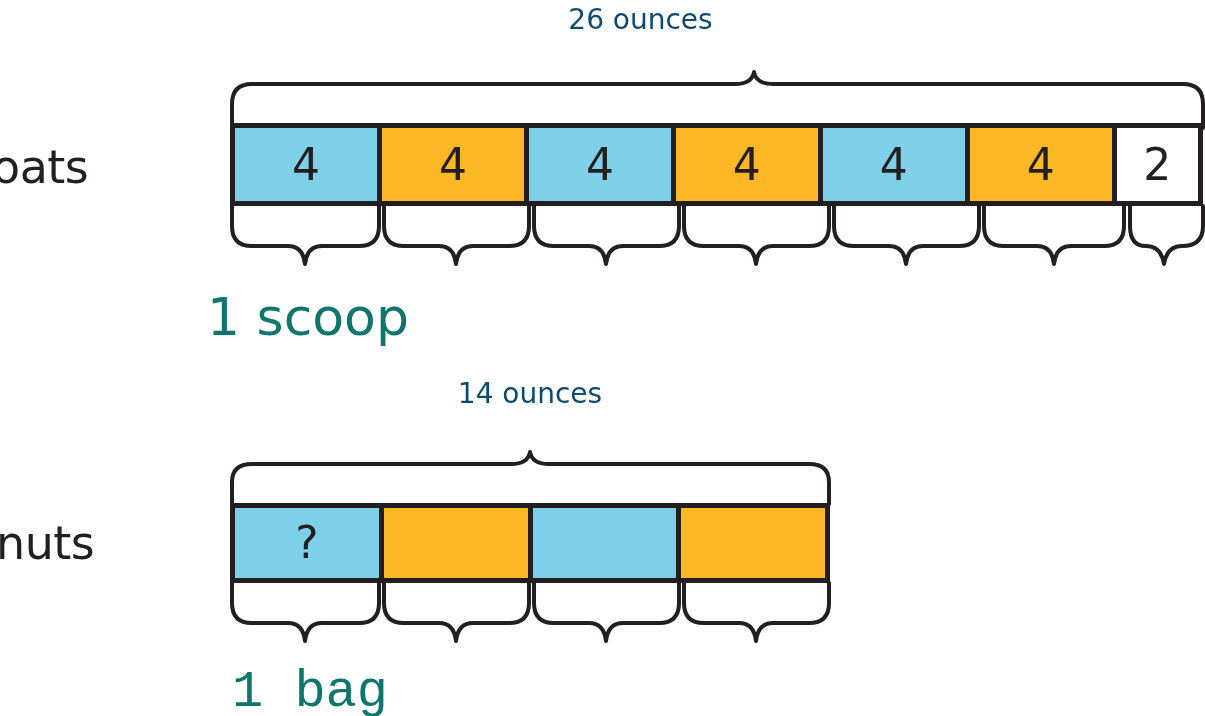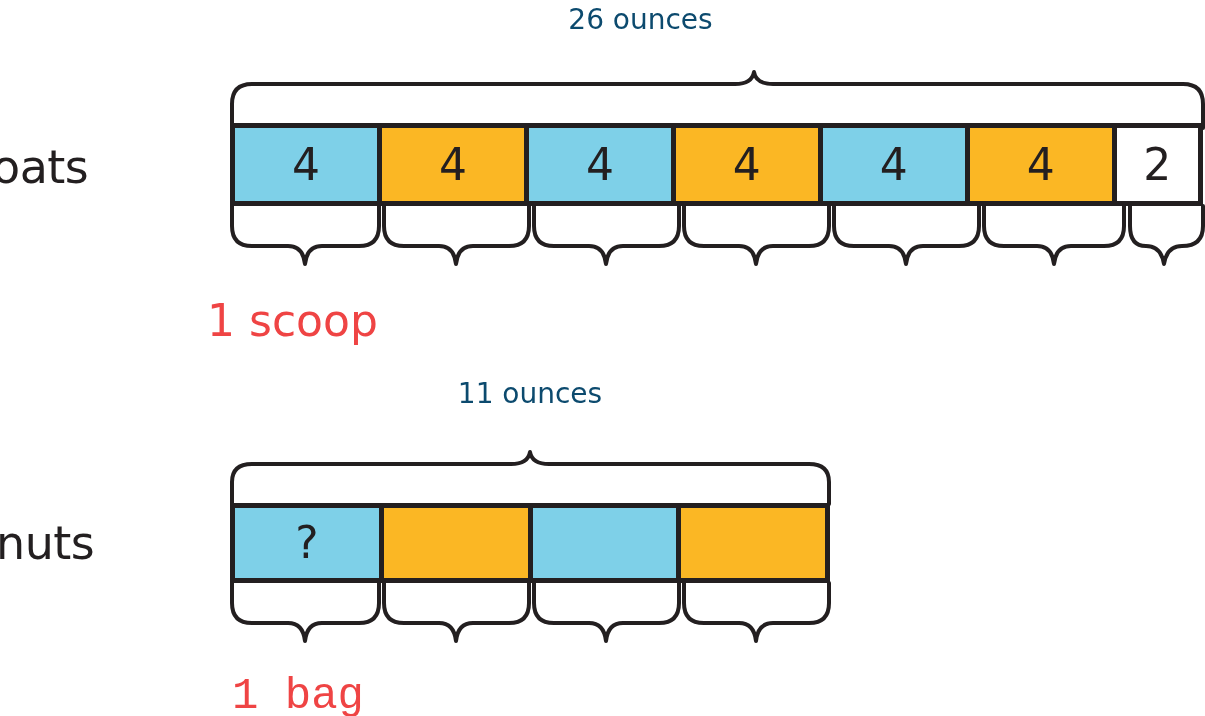--- a/index.html
+++ b/index.html
@@ -36,24 +36,23 @@
     color: #0c4a6e;
     white-space: nowrap;
     text-align: center;
   }
   #oats-total { left: 0px; top: 3px; width: 1205px; }
   #oats-total .t { display: inline-block; transform: translateX(38px); }
   #nuts-total { left: 230px; top: 377px; width: 600px; }
 
   .unit-label {
     position: absolute;
-    font-size: 44px;
-    color: #ef4444;
+    font-size: 52px;
+    color: #0f766e;
     white-space: nowrap;
-    margin-top: 8px;
   }
   #scoop-label { left: 207px; top: 287px; }
   #bag-label   { left: 232px; top: 663px; font-family: Liberation Mono, monospace; }
 
   .bar {
     position: absolute;
     display: flex;
     box-sizing: border-box;
     border: 5px solid #231f20;
     background: #ffffff;
@@ -130,21 +129,21 @@
 
     <path d="M 984,0 L 984,20 Q 984,40 1004,40 L 1037,40 Q 1052,40 1054,58 Q 1056,40 1071,40 L 1104,40 Q 1124,40 1124,20 L 1124,0"></path>
 
     <path d="M 1130,0 L 1130,20 Q 1130,40 1146,40 Q 1161,40 1164,58 Q 1167,40 1182,40 Q 1203,40 1203,20 L 1203,0"></path>
   </svg>
 
   <div class="unit-label" id="scoop-label">1 scoop</div>
 
   <div class="row-label" id="nuts-label">nuts</div>
 
-  <div class="total-label" id="nuts-total">11 ounces</div>
+  <div class="total-label" id="nuts-total">14 ounces</div>
 
   <svg class="brace-svg" id="nuts-top-brace" width="1205" height="52">
     <path d="M 232,52 L 232,30 Q 232,12 252,12 L 511,12 Q 528,12 530,0 Q 532,12 549,12 L 809,12 Q 829,12 829,30 L 829,52"></path>
   </svg>
 
   <div class="bar" id="nuts-bar">
     <div class="cell blue" style="width:150px">?</div>
     <div class="cell orange" style="width:150px"></div>
     <div class="cell blue" style="width:150px"></div>
     <div class="cell orange" style="width:145px"></div>

